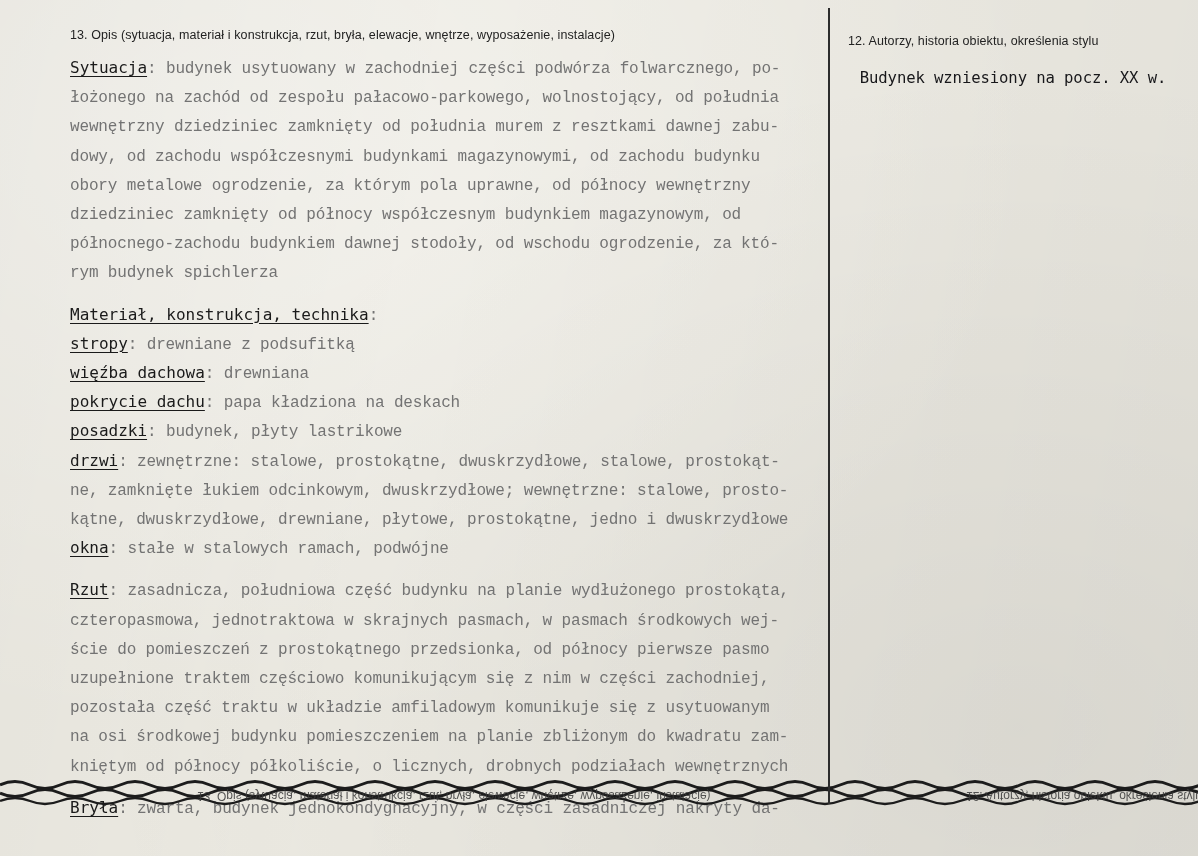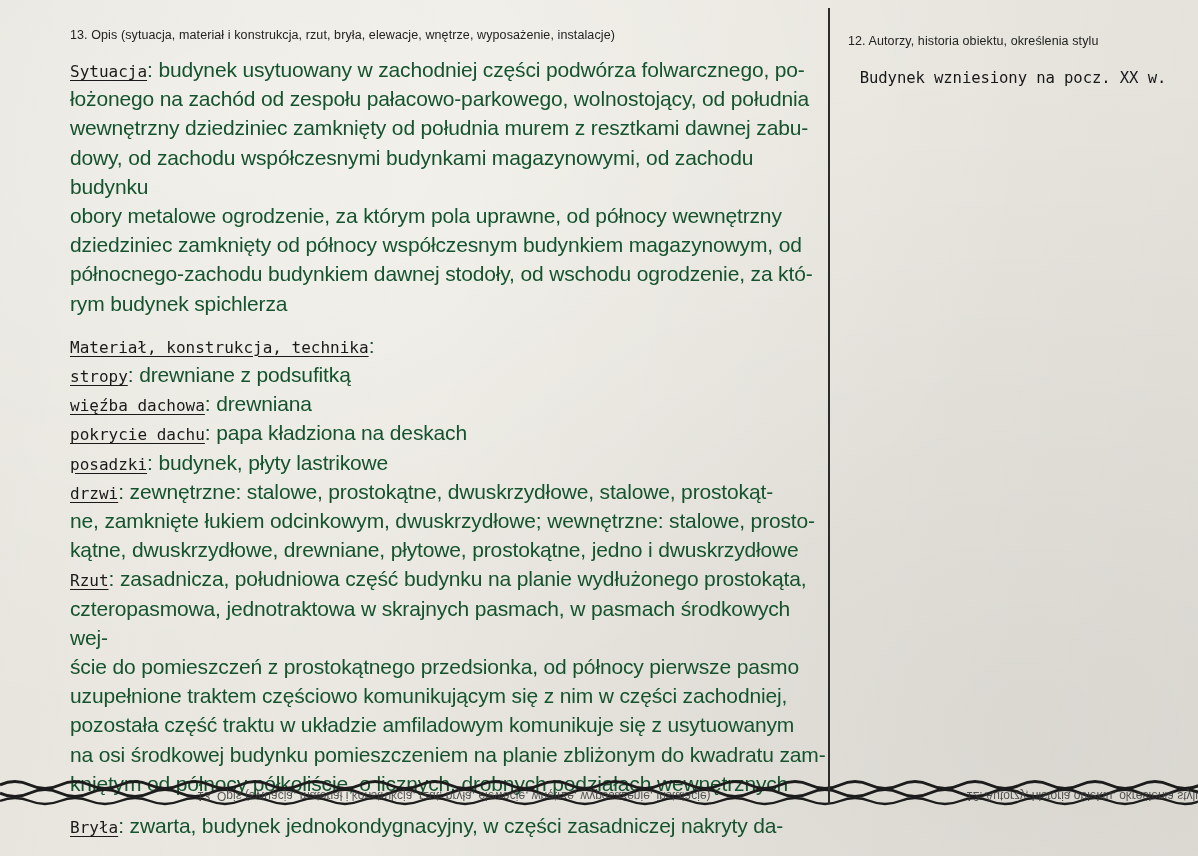--- a/index.html
+++ b/index.html
@@ -51,25 +51,25 @@
     font-size: 12.5px;
     color: #222;
     letter-spacing: 0.1px;
     margin-bottom: 13px;
     white-space: nowrap;
   }
   .field-label.right {
     margin-bottom: 16px;
   }
   .body-text {
-    font-family: Liberation Sans, sans-serif;
-    font-size: 21px;
+    font-family: Liberation Mono, monospace;
+    font-size: 16px;
     line-height: 29.2px;
     letter-spacing: -0.15px;
-    color: #14532d;
+    color: #737373;
     white-space: pre-wrap;
   }
   .para {
     margin: 0 0 13px 0;
   }
   .para.tight {
     margin-bottom: 0;
   }
   .u {
     text-decoration: underline;
@@ -154,20 +154,21 @@
     <p class="para tight"><span class="u">więźba dachowa</span><span class="body-text">: drewniana</span></p>
 
     <p class="para tight"><span class="u">pokrycie dachu</span><span class="body-text">: papa kładziona na deskach</span></p>
 
     <p class="para tight"><span class="u">posadzki</span><span class="body-text">: budynek, płyty lastrikowe</span></p>
 
     <p class="para tight"><span class="u">drzwi</span><span class="body-text">: zewnętrzne: stalowe, prostokątne, dwuskrzydłowe, stalowe, prostokąt-
 ne, zamknięte łukiem odcinkowym, dwuskrzydłowe; wewnętrzne: stalowe, prosto-
 kątne, dwuskrzydłowe, drewniane, płytowe, prostokątne, jedno i dwuskrzydłowe</span></p>
 
+    <p class="para"><span class="u">okna</span><span class="body-text">: stałe w stalowych ramach, podwójne</span></p>
 
     <p class="para"><span class="u">Rzut</span><span class="body-text">: zasadnicza, południowa część budynku na planie wydłużonego prostokąta,
 czteropasmowa, jednotraktowa w skrajnych pasmach, w pasmach środkowych wej-
 ście do pomieszczeń z prostokątnego przedsionka, od północy pierwsze pasmo
 uzupełnione traktem częściowo komunikującym się z nim w części zachodniej,
 pozostała część traktu w układzie amfiladowym komunikuje się z usytuowanym
 na osi środkowej budynku pomieszczeniem na planie zbliżonym do kwadratu zam-
 kniętym od północy półkoliście, o licznych, drobnych podziałach wewnętrznych</span></p>
 
     <p class="para tight"><span class="u">Bryła</span><span class="body-text">: zwarta, budynek jednokondygnacyjny, w części zasadniczej nakryty da-</span></p>

